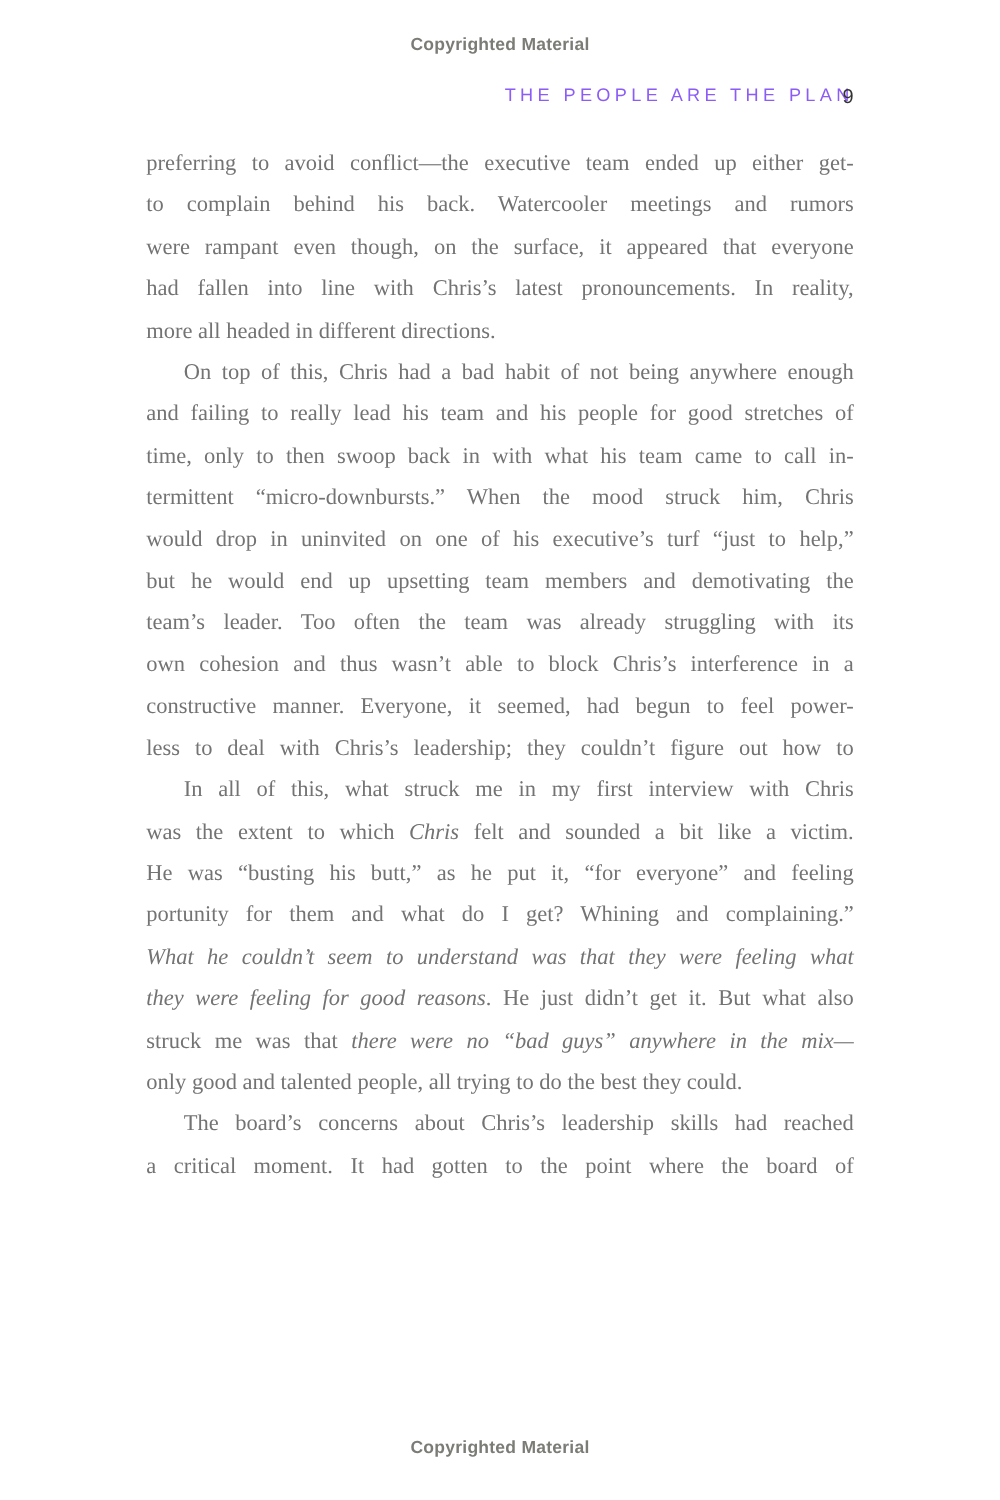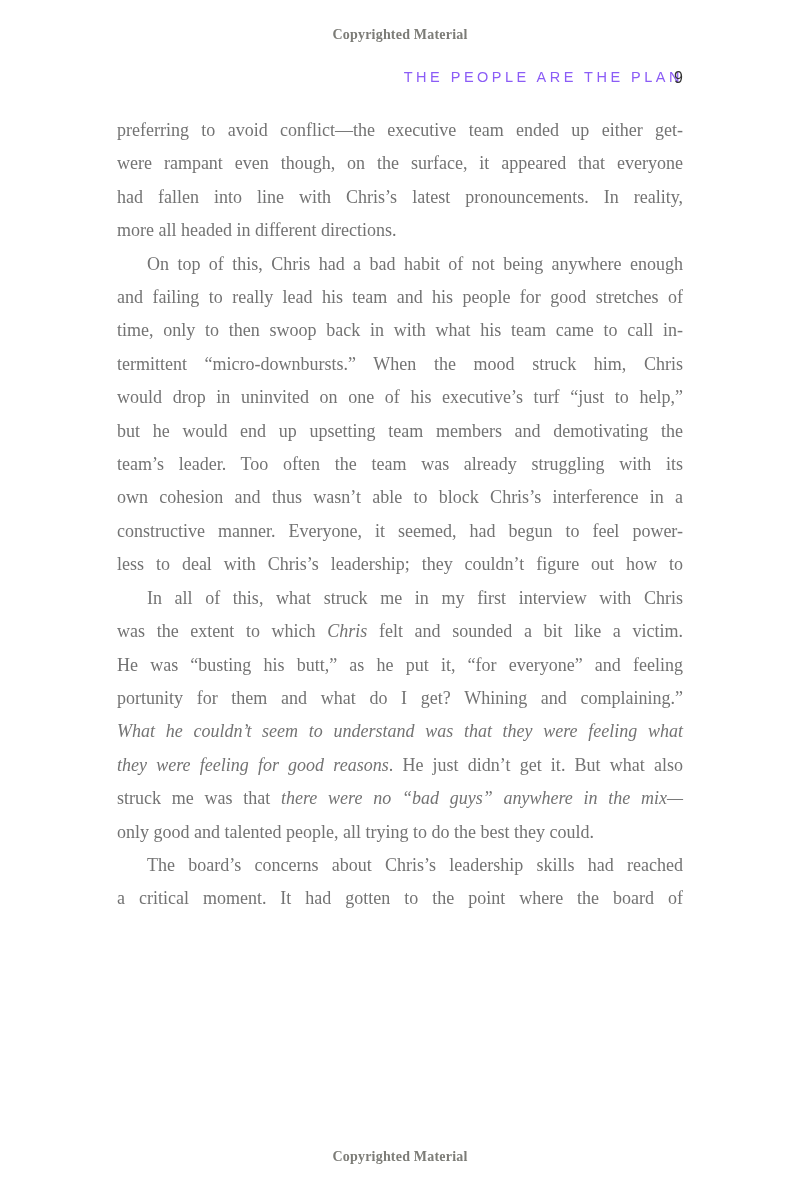--- a/index.html
+++ b/index.html
@@ -9,21 +9,21 @@
     width: 800px;
     height: 1200px;
     background: #ffffff;
     overflow: hidden;
     margin: 0 auto;
   }
   .copyright-band {
     position: absolute;
     width: 100%;
     text-align: center;
-    font-family: Liberation Serif, serif;
+    font-family: Liberation Sans, sans-serif;
     font-weight: bold;
     font-size: 14px;
     color: #7c7c77;
     letter-spacing: 0.2px;
   }
   .copyright-top { top: 27px; }
   .copyright-bottom { top: 1149px; }
   .running-header {
     position: absolute;
     top: 69px;
@@ -76,20 +76,21 @@
 
   <div class="copyright-band copyright-top">Copyrighted Material</div>
 
   <div class="running-header">
     <span class="header-title">THE PEOPLE ARE THE PLAN</span>
     <span class="page-number">9</span>
   </div>
 
   <div class="body-text">
       <div class="line"><span>preferring to avoid conflict—the executive team ended up either get-</span></div>
+      <div class="line"><span>to complain behind his back. Watercooler meetings and rumors</span></div>
       <div class="line"><span>were rampant even though, on the surface, it appeared that everyone</span></div>
       <div class="line"><span>had fallen into line with Chris’s latest pronouncements. In reality,</span></div>
       <div class="line last"><span>more all headed in different directions.</span></div>
       <div class="line indent"><span>On top of this, Chris had a bad habit of not being anywhere enough</span></div>
       <div class="line"><span>and failing to really lead his team and his people for good stretches of</span></div>
       <div class="line"><span>time, only to then swoop back in with what his team came to call in-</span></div>
       <div class="line"><span>termittent “micro-downbursts.” When the mood struck him, Chris</span></div>
       <div class="line"><span>would drop in uninvited on one of his executive’s turf “just to help,”</span></div>
       <div class="line"><span>but he would end up upsetting team members and demotivating the</span></div>
       <div class="line"><span>team’s leader. Too often the team was already struggling with its</span></div>

